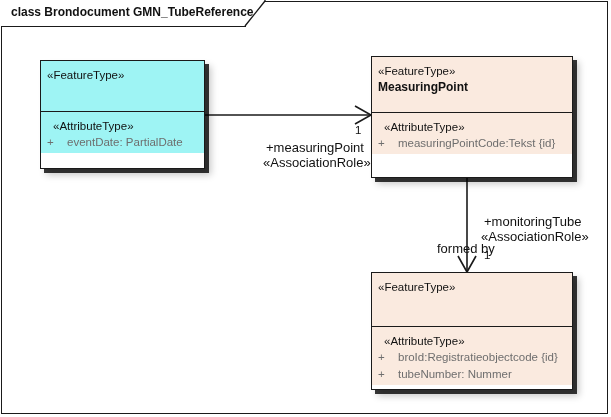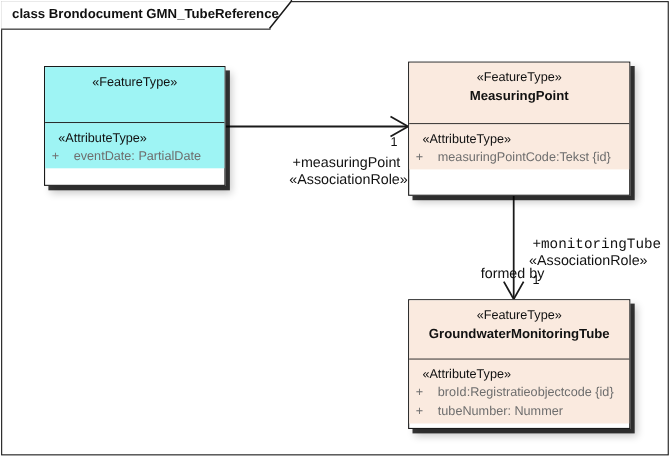--- a/index.html
+++ b/index.html
@@ -73,21 +73,20 @@
     box-sizing: border-box;
     border: 1.6px solid #1a1a1a;
     background: #ffffff;
   }
   .uml-class.shadowed {
     box-shadow: 4px 4px 0 0 rgba(0,0,0,0.78), 6px 6px 7px 0 rgba(0,0,0,0.22);
   }
   .uml-head {
     box-sizing: border-box;
     padding: 7px 6px 7px 6px;
-    text-align: center;
     border-bottom: 1.6px solid #1a1a1a;
   }
   .uml-stereo {
     font-size: 11.5px;
     color: #111111;
     line-height: 15px;
     white-space: nowrap;
   }
   .uml-name {
     font-size: 12px;
@@ -174,21 +173,21 @@
   </svg>
   <div class="conn-mult" style="left:355px; top:123px;">1</div>
   <div class="conn-label" style="left:266px; top:140px;">+measuringPoint</div>
   <div class="conn-label" style="left:263px; top:155px;">«AssociationRole»</div>
 
   <svg class="conn" style="left:455px; top:178px;" width="30" height="98">
     <line x1="12" y1="0" x2="12" y2="93" stroke-width="1.6"></line>
     <polyline points="3,78 12,94 21,78" stroke-width="1.6" fill="none"></polyline>
   </svg>
   <div class="conn-label" style="left:437px; top:195px;margin-top:46px;">formed by</div>
-  <div class="conn-label" style="left:484px; top:214px;font-family:Liberation Mono, monospace;">+monitoringTube</div>
+  <div class="conn-label" style="left:484px; top:214px;">+monitoringTube</div>
   <div class="conn-label" style="left:481px; top:229px; overflow:hidden; max-width:128px;">«AssociationRole»</div>
   <div class="conn-mult" style="left:484px; top:248px;">1</div>
 
   <div class="uml-class fill-cyan shadowed" style="left:40px; top:60px; width:165px; height:109px;">
     <div class="uml-head" style="height:51px;">
       <div class="uml-stereo">«FeatureType»</div>
     </div>
     <div class="uml-body">
       <div class="attr-stereo">«AttributeType»</div>
       <div class="attr-row">
@@ -208,21 +207,20 @@
       <div class="attr-row">
         <span class="attr-vis">+</span>
         <span class="attr-text">measuringPointCode:Tekst {id}</span>
       </div>
     </div>
   </div>
 
   <div class="uml-class fill-peach shadowed" style="left:371px; top:272px; width:202px; height:118px;">
     <div class="uml-head" style="height:54px;">
       <div class="uml-stereo">«FeatureType»</div>
-      <div class="uml-name">GroundwaterMonitoringTube</div>
     </div>
     <div class="uml-body">
       <div class="attr-stereo">«AttributeType»</div>
       <div class="attr-row">
         <span class="attr-vis">+</span>
         <span class="attr-text">broId:Registratieobjectcode {id}</span>
       </div>
       <div class="attr-row">
         <span class="attr-vis">+</span>
         <span class="attr-text">tubeNumber: Nummer</span>

